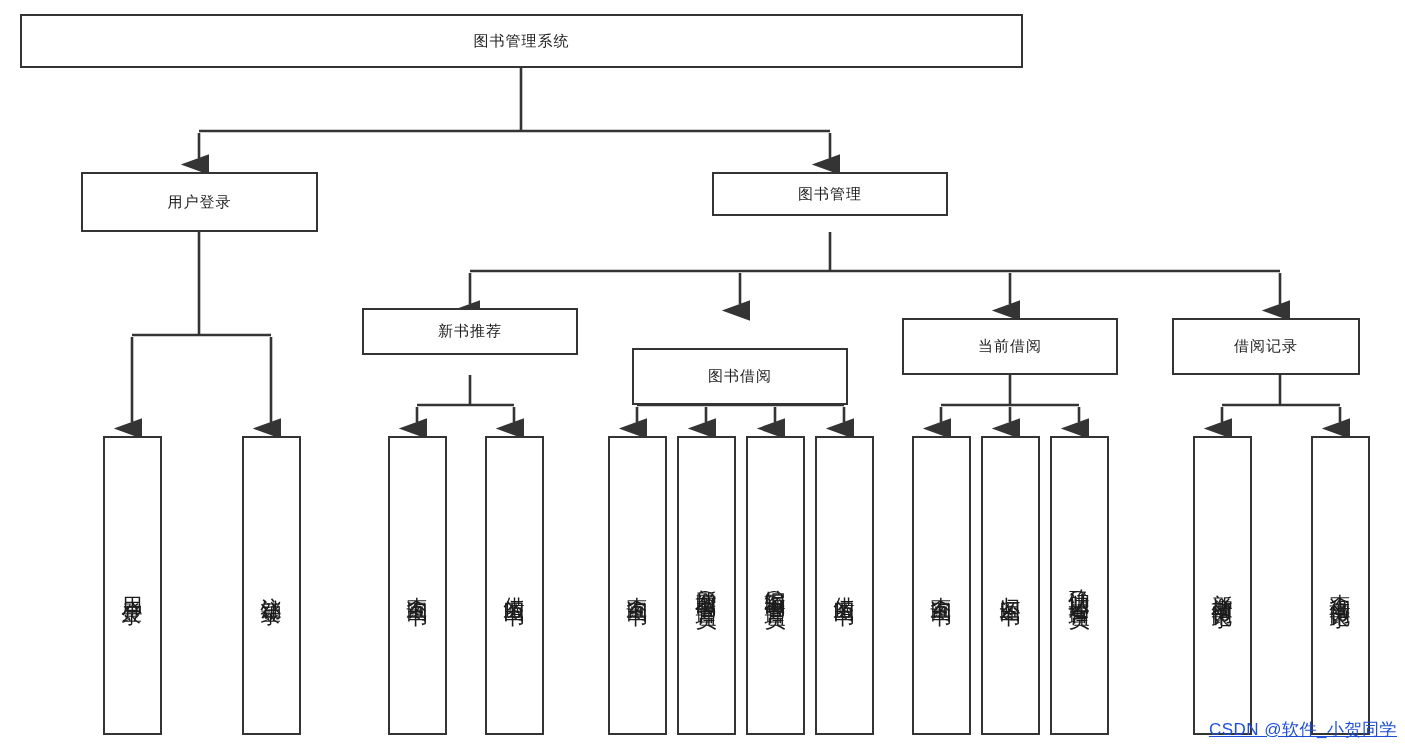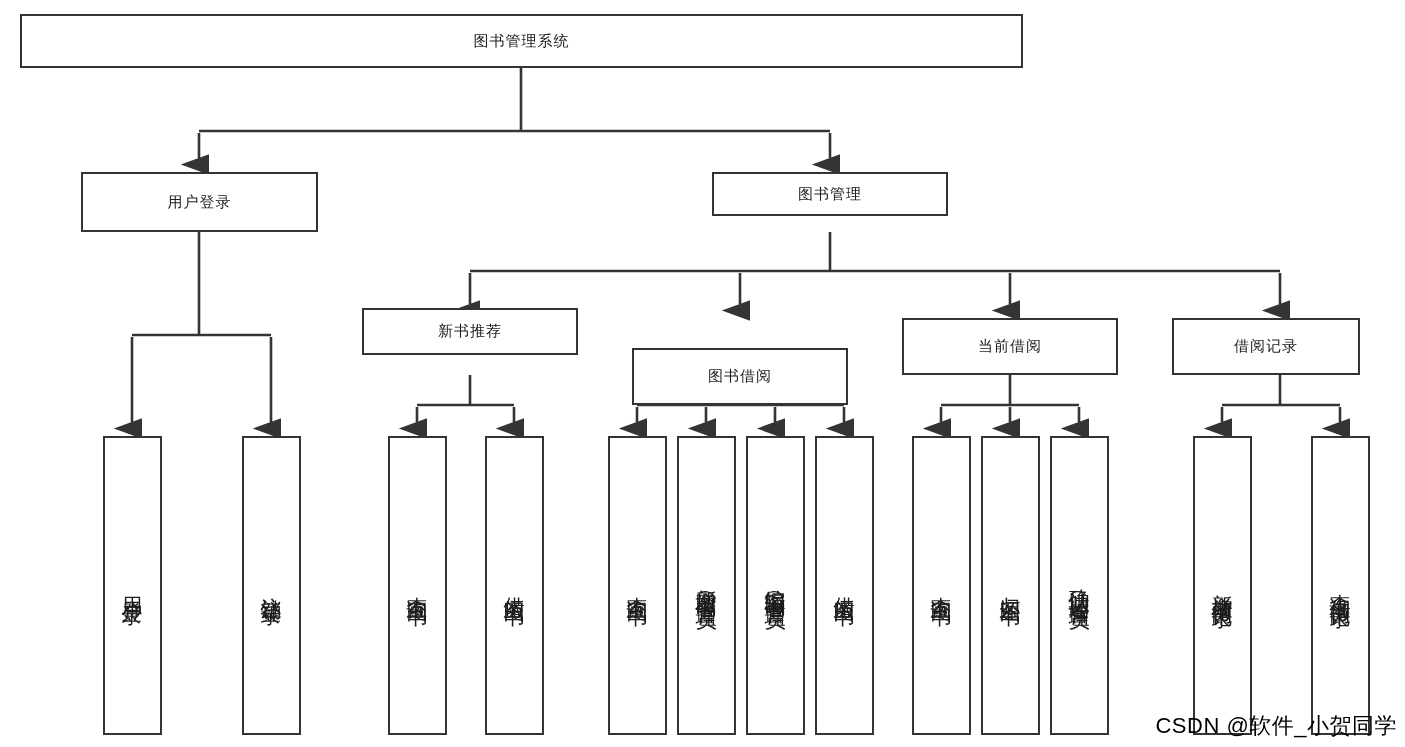--- a/index.html
+++ b/index.html
@@ -47,25 +47,26 @@
   }
   .node.vert .vtext {
     writing-mode: vertical-rl;
     text-orientation: upright;
     white-space: nowrap;
   }
   #watermark {
     position: absolute;
     right: 8px;
     bottom: 6px;
-    font-size: 22px;
-    color: #000000;
+    font-size: 17px;
+    color: #1d4ed8;
     letter-spacing: 0.5px;
     white-space: nowrap;
     pointer-events: none;
+    text-decoration: underline;
   }
 </style>
 </head>
 <body>
 
 <div id="stage">
 
   <svg id="wires" viewBox="0 0 1405 747">
     <defs>
       <marker id="arrow" markerWidth="12" markerHeight="12" refX="1.5" refY="4" orient="auto" markerUnits="strokeWidth">

